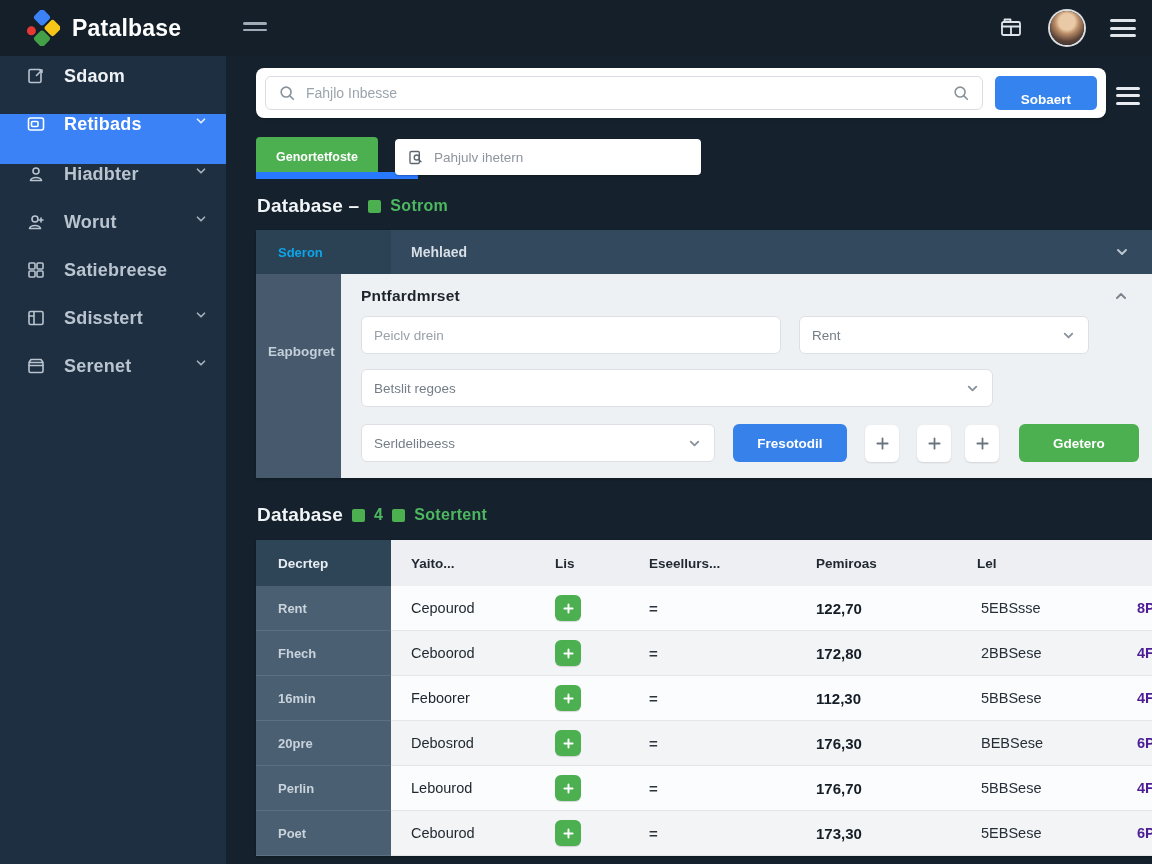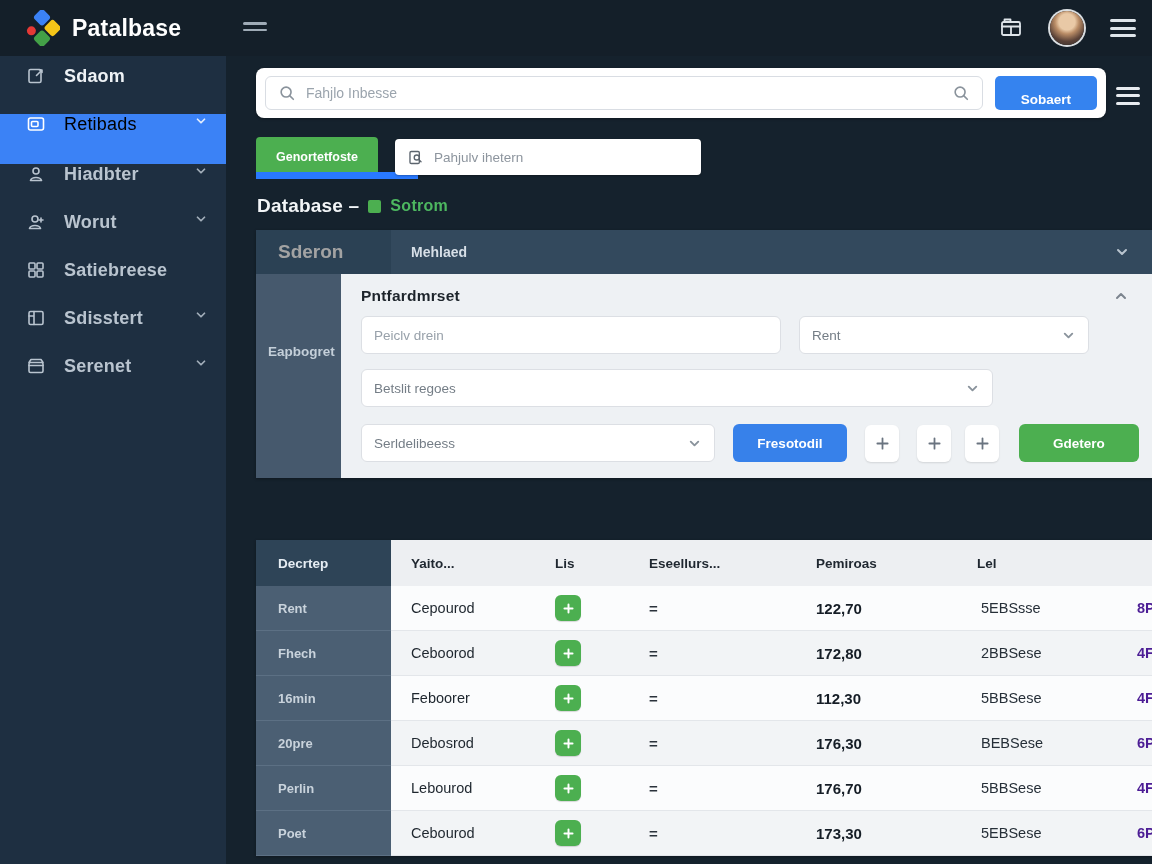--- a/index.html
+++ b/index.html
@@ -18,21 +18,21 @@
     background:radial-gradient(circle at 50% 32%, #e9c9a6 0 28%, #b98c66 42%, #5a4238 68%, #2e2a28 100%); }
   .hamburger { width:26px; }
   .hamburger i { display:block; height:3px; background:#dfe5ea; border-radius:2px; margin:4.5px 0; }
 
   
   .sidebar { position:absolute; left:0; top:56px; width:226px; height:808px; background:#1e2f41; padding-top:10px; }
   .side-item { height:48px; display:flex; align-items:flex-start; gap:18px; padding:0 18px 0 26px; color:#b9c4cf; font-size:18px; cursor:pointer; }
   .side-item .lbl { flex:1; font-weight:600; letter-spacing:.2px; }
   .side-item.first .lbl { color:#eef2f5; font-weight:700; }
   .side-item.active { background:#3b82f6; color:#fff; height:50px; }
-  .side-item.active .lbl { color:#000000; font-weight:400; }
+  .side-item.active .lbl { color:#ffffff; font-weight:700; }
   .side-item svg.ic { width:20px; height:20px; stroke:currentColor; fill:none; stroke-width:1.6; stroke-linecap:round; stroke-linejoin:round; }
   .side-item svg.ch { width:14px; height:14px; stroke:currentColor; fill:none; stroke-width:2; stroke-linecap:round; stroke-linejoin:round; opacity:.85; }
 
   
   .search-card { position:absolute; left:256px; top:68px; width:850px; height:50px; background:#fff; border-radius:8px;
     display:flex; align-items:center; padding:8px 9px; gap:12px; box-shadow:0 1px 3px rgba(0,0,0,.3); }
   .search-box { flex:1; height:34px; border:1px solid #d9dde3; border-radius:6px; display:flex; align-items:center; padding:0 12px; gap:10px; background:#fff; }
   .search-box input { flex:1; border:none; outline:none; font-size:14px; color:#3c454e; font-family:"Liberation Sans",sans-serif; }
   .search-box input::placeholder { color:#9ba4ad; }
   .ic-search { width:18px; height:18px; stroke:#8a939c; fill:none; stroke-width:1.8; stroke-linecap:round; }
@@ -53,21 +53,21 @@
   .sect { position:absolute; left:257px; display:flex; align-items:center; gap:9px; }
   .sect.h1 { top:195px; }
   .sect.h2 { top:504px; }
   .sect .white { color:#f2f5f7; font-size:19px; font-weight:800; letter-spacing:.2px; }
   .sect .sq { width:13px; height:13px; background:#4caf50; border-radius:2px; }
   .sect .green { color:#4db860; font-size:16px; font-weight:700; letter-spacing:.3px; }
 
   
   .form-card { position:absolute; left:256px; top:230px; width:896px; height:248px; box-shadow:0 1px 3px rgba(0,0,0,.3); }
   .form-head { display:flex; height:44px; }
-  .form-head .hl { width:135px; background:#2b4154; color:#a3a3a3; font-size:19px; font-weight:600; display:flex; align-items:center; padding-left:22px; }
+  .form-head .hl { width:135px; background:#2b4154; color:#0ea5e9; font-size:13px; font-weight:600; display:flex; align-items:center; padding-left:22px; }
   .form-head .hr { flex:1; background:#33495d; color:#d7dfe7; font-size:14px; font-weight:600; display:flex; align-items:center; padding:0 22px 0 20px; }
   .form-head .hr .t { flex:1; }
   .form-head svg { width:16px; height:16px; stroke:#b9c4ce; fill:none; stroke-width:2; stroke-linecap:round; stroke-linejoin:round; }
   .form-body { display:flex; height:204px; }
   .form-side { width:135px; background:#46596d; color:#c4cfd9; font-size:13.5px; font-weight:600; padding:70px 0 0 12px; }
   .form-panel { flex:1; background:#eef1f4; padding:13px 13px 0 20px; }
   .panel-title-row { display:flex; align-items:center; padding-right:10px; }
   .panel-title { flex:1; color:#1d242b; font-size:15.5px; font-weight:800; letter-spacing:.2px; }
   .panel-title-row svg { width:16px; height:16px; stroke:#7c858e; fill:none; stroke-width:2; stroke-linecap:round; stroke-linejoin:round; }
   .frow { display:flex; align-items:center; }
@@ -311,20 +311,27 @@
               <svg viewBox="0 0 16 16">
                 <path d="M8 2.5 V13.5 M2.5 8 H13.5"></path>
               </svg>
             </button>
           <button class="btn-form-green">Gdetero</button>
         </div>
       </div>
     </div>
   </section>
 
+  <div class="sect h2">
+    <span class="white">Database</span>
+    <span class="sq"></span>
+    <span class="green">4</span>
+    <span class="sq"></span>
+    <span class="green">Sotertent</span>
+  </div>
 
   <section class="table-card">
     <div class="thead">
       <div class="th c1">Decrtep</div>
       <div class="th c2">Yaito...</div>
       <div class="th c3">Lis</div>
       <div class="th c4">Eseellurs...</div>
       <div class="th c5">Pemiroas</div>
       <div class="th c7">Lel</div>
     </div>

